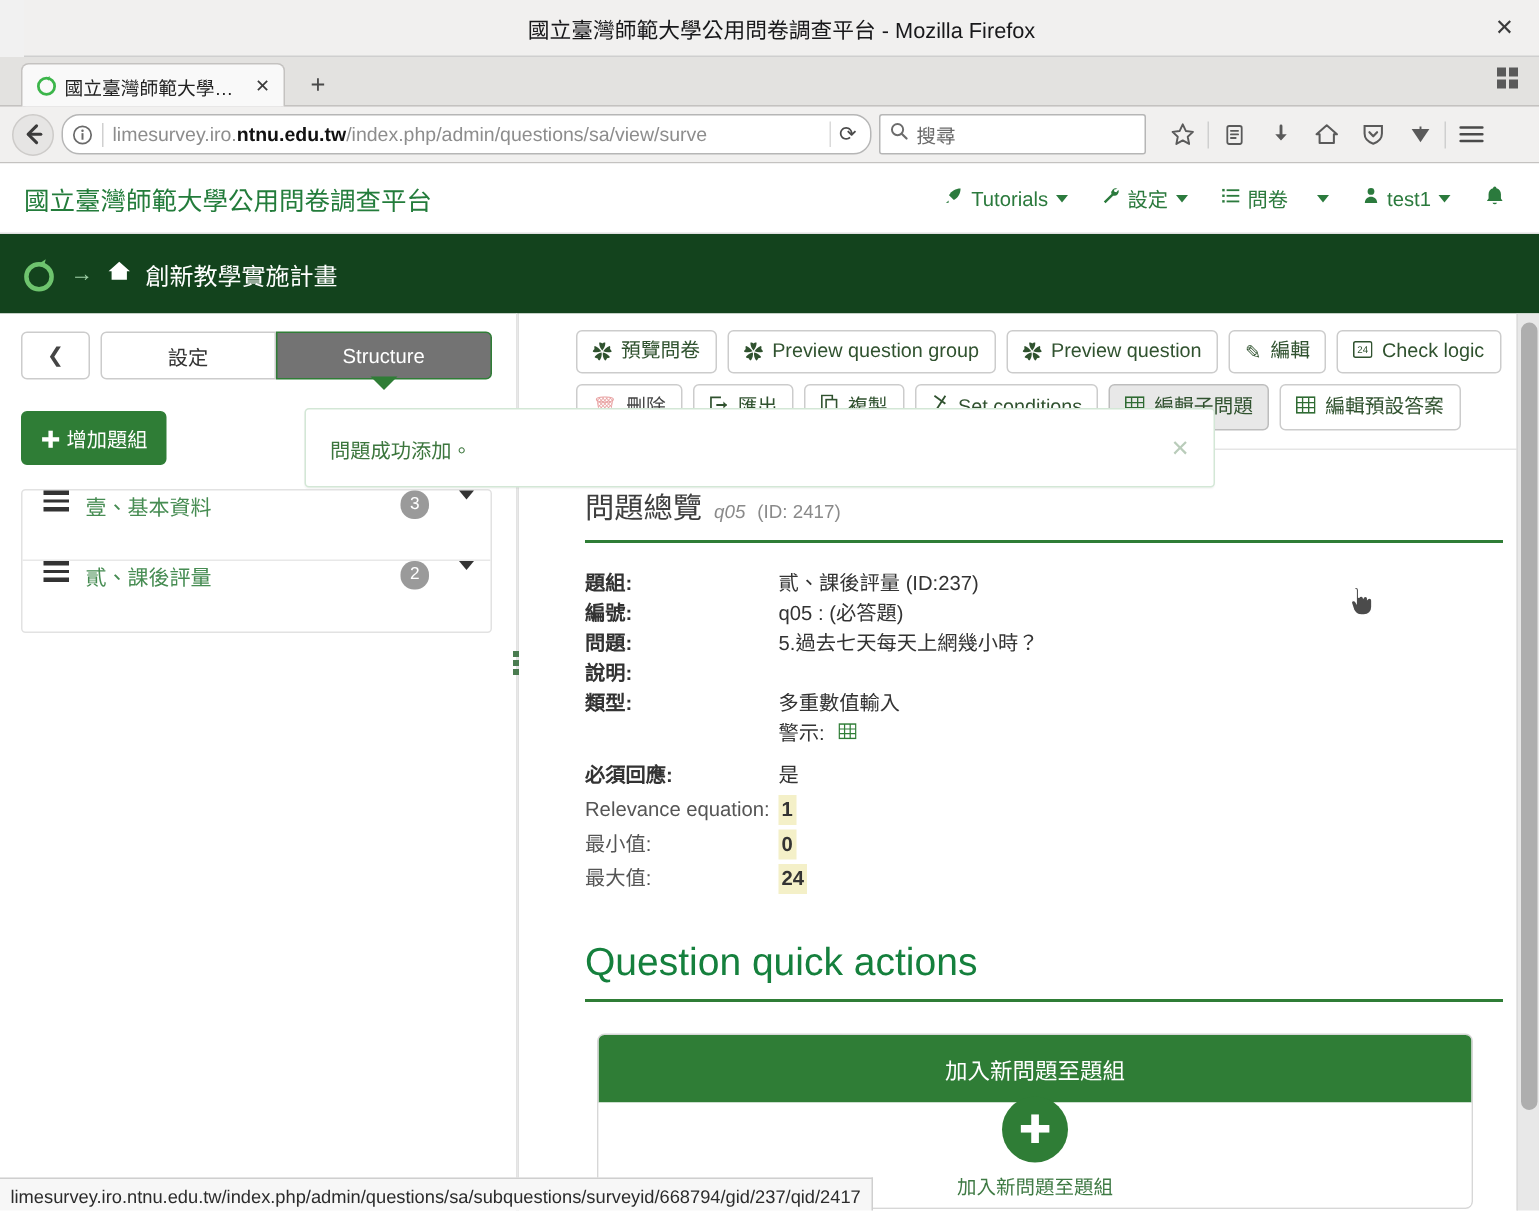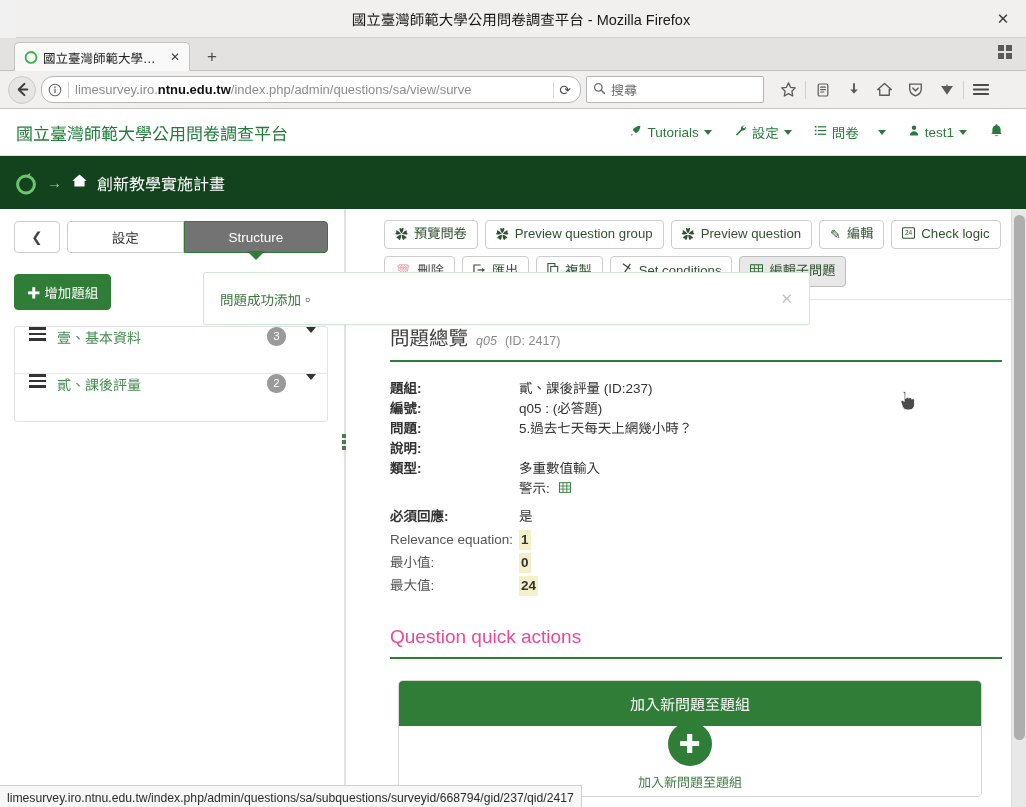--- a/index.html
+++ b/index.html
@@ -234,21 +234,21 @@
   .kv-k { width: 129px; flex:0 0 129px; font-weight:700; color:#333; }
   .kv-k.light { font-weight:400; color:#555; }
   .kv-v { color:#333; }
   .kv-v.warn { color:#2f7d36; }
   .hl { background:#f4f0c8; padding: 0 2px; font-weight:700; }
   .sub-warn { display:flex; font-size:13.5px; line-height:20px; }
   .sub-warn .sp { width:129px; flex:0 0 129px; }
   .gi-grid { color:#2f7d36; }
 
   .qa-title {
-    margin-top: 30px; font-size: 19px; color:#ec4899;
+    margin-top: 30px; font-size: 26px; color:#15803d;
     padding-bottom: 9px; border-bottom: 2px solid #2f7d36;
   }
   .qa-card {
     margin: 21px 20px 0 8px; border:1px solid #d7d7d7; border-radius: 5px; overflow:hidden;
   }
   .qa-card-head {
     background:#2f7d36; color:#fff; text-align:center;
     font-size:15px; padding: 12px 0;
   }
   .qa-card-body { background:#fff; height: 70px; position:relative; }
@@ -590,20 +590,29 @@
           <button class="tb-btn active">
             <span class="gi">
               <svg width="13" height="12" viewBox="0 0 16 14">
                   <rect x="0.6" y="0.6" width="14.8" height="12.8" fill="none" stroke="#2f6b33" stroke-width="1.3"></rect>
                   <path d="M0.6 5 H15.4 M0.6 9.2 H15.4 M5.4 0.6 V13.4 M10.4 0.6 V13.4" stroke="#2f6b33" stroke-width="1.1"></path>
                 </svg>
             </span>
               <span>編輯子問題</span>
           </button>
 
+          <button class="tb-btn">
+            <span class="gi">
+              <svg width="13" height="12" viewBox="0 0 16 14">
+                  <rect x="0.6" y="0.6" width="14.8" height="12.8" fill="none" stroke="#2f6b33" stroke-width="1.3"></rect>
+                  <path d="M0.6 5 H15.4 M0.6 9.2 H15.4 M5.4 0.6 V13.4 M10.4 0.6 V13.4" stroke="#2f6b33" stroke-width="1.1"></path>
+                </svg>
+            </span>
+              <span>編輯預設答案</span>
+          </button>
         </div>
 
         <div class="panel">
           <div class="panel-title">
             <span>問題總覽</span>
             <span class="sub">q05</span>
             <span class="sub2">(ID: 2417)</span>
           </div>
 
           <div class="kv">

